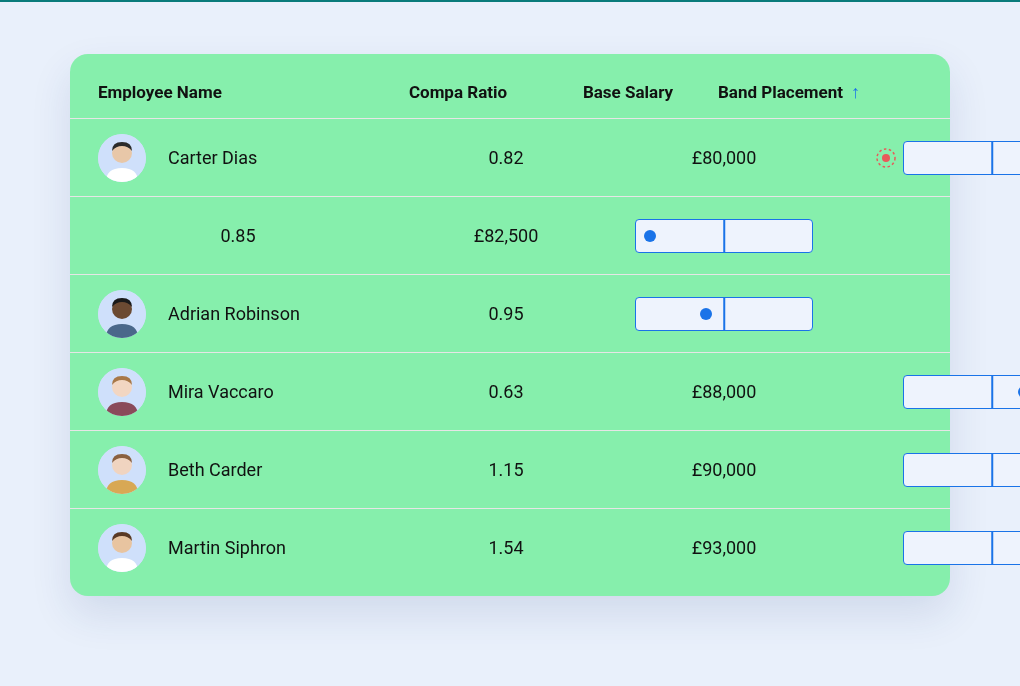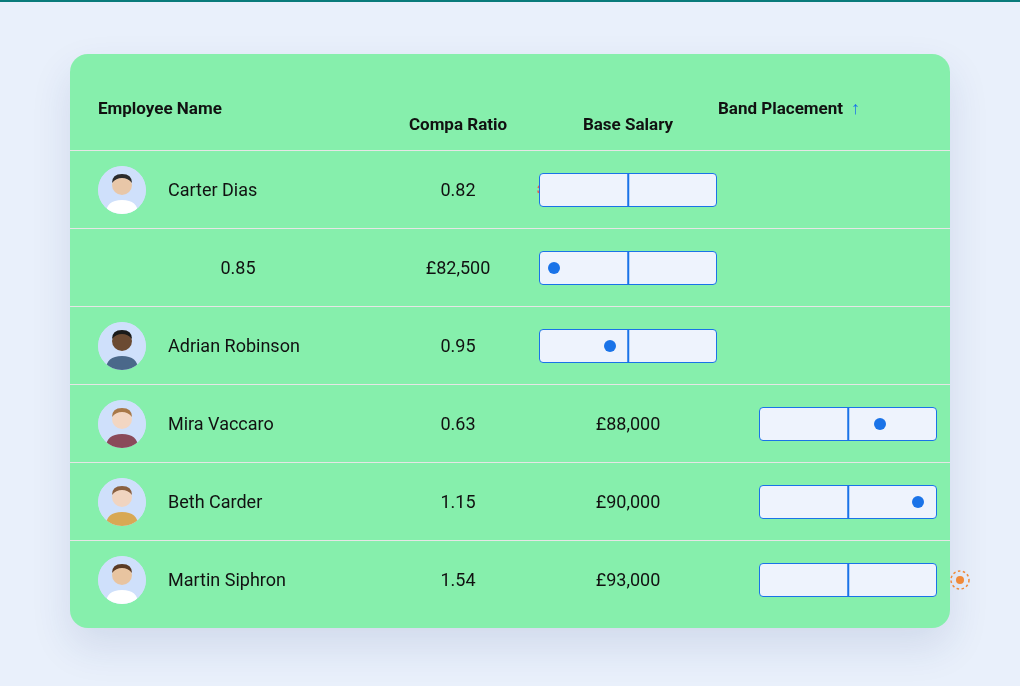--- a/index.html
+++ b/index.html
@@ -27,36 +27,37 @@
     padding: 0 28px 16px 28px;
   }
   .header-cell {
     font-weight: 700;
     font-size: 17px;
     color: #111;
     display: flex;
     align-items: center;
     gap: 8px;
   }
-  .header-cell.center { justify-content: center; margin-top: 32px; }
+  .header-cell.center { justify-content: center; }
   .header-cell.band { justify-content: flex-start; }
   .sort-arrow {
     color: #1a73e8;
     font-size: 18px;
     font-weight: 700;
     line-height: 1;
   }
   .rows { }
   .row {
     display: grid;
     grid-template-columns: 280px 160px 180px 260px;
     align-items: center;
     border-top: 1px solid #e6e6e6;
     padding: 14px 28px;
     height: 78px;
+    gap: 48px;
   }
   .emp-cell {
     display: flex;
     align-items: center;
     gap: 22px;
   }
   .avatar {
     width: 48px;
     height: 48px;
     border-radius: 50%;
@@ -149,20 +150,21 @@
             <svg viewBox="0 0 48 48">
     <circle cx="24" cy="24" r="24" fill="#cfe0fb"></circle>
     <path d="M 8 48 Q 8 34 24 34 Q 40 34 40 48 Z" fill="#ffffff"></path>
     <circle cx="24" cy="19" r="10" fill="#e8c7a8"></circle>
     <path d="M 14 17 Q 14 8 24 8 Q 34 8 34 17 Q 30 12 24 12 Q 18 12 14 17 Z" fill="#2b2b2b"></path>
   </svg>
           </div>
       <div class="emp-name">Carter Dias</div>
     </div>
     <div class="num-cell">0.82</div>
+    <div class="num-cell">£80,000</div>
     <div class="band-cell">
       <div class="band-wrap">
             <div class="out-dot left">
     <svg viewBox="0 0 22 22">
       <circle cx="11" cy="11" r="9" fill="none" stroke="#e85a5a" stroke-width="1.5" stroke-dasharray="2.5 2.5"></circle>
       <circle cx="11" cy="11" r="4" fill="#e85a5a"></circle>
     </svg>
   </div>
             <div class="band-box">
       <div class="band-divider"></div>

